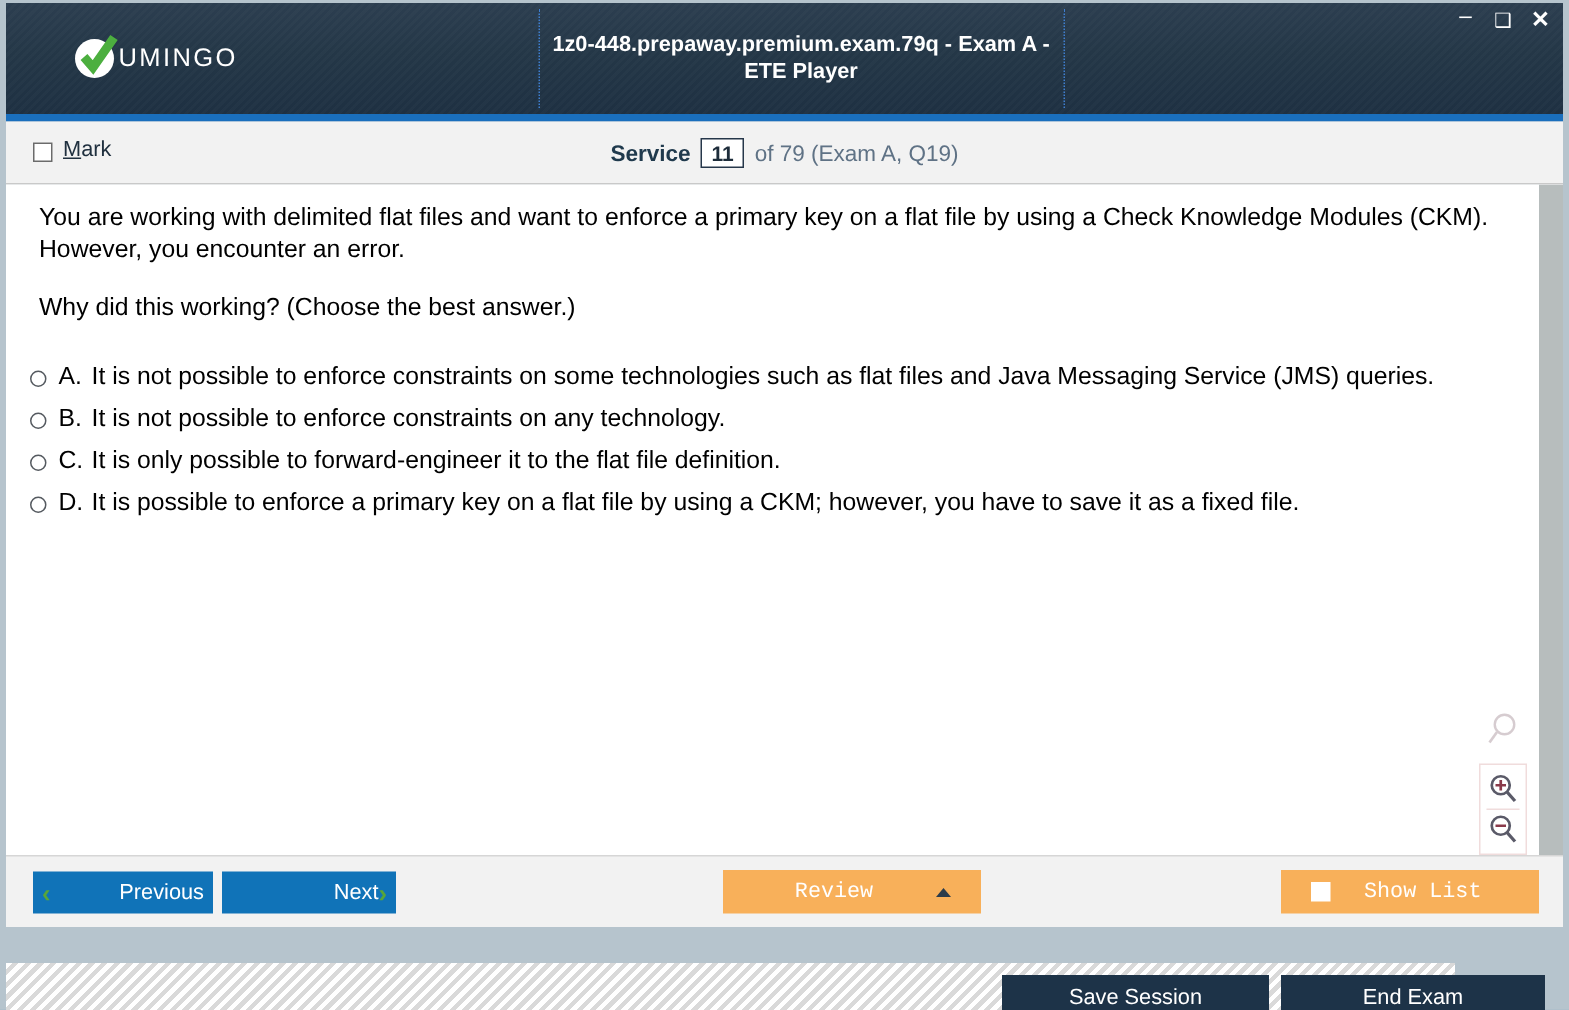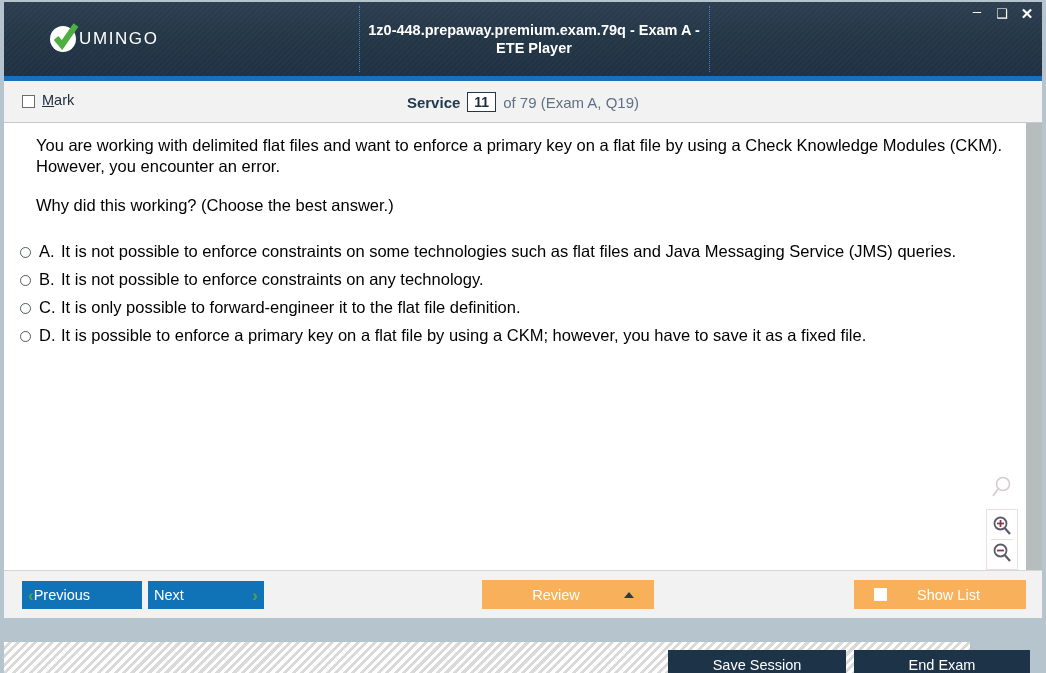--- a/index.html
+++ b/index.html
@@ -155,21 +155,21 @@
     overflow: hidden;
   }
   .qtext {
     position: absolute;
     left: 16px; top: 12px;
     width: 995px;
     font-size: 16.5px;
     color: #000000;
     line-height: 1.28;
   }
-  .qtext p { margin: 0 0 18px 16px; }
+  .qtext p { margin: 0 0 18px 6px; }
 
   .answers {
     position: absolute;
     left: 16px; top: 118px;
     width: 1000px;
   }
   .ans-row {
     display: flex;
     align-items: flex-start;
     margin-bottom: 7px;
@@ -246,28 +246,28 @@
   .btn-nav {
     background: #1073b8;
     height: 28px;
     top: 10px;
     justify-content: center;
     gap: 0;
   }
   .btn-prev { left: 18px; width: 120px; }
   .btn-next { left: 144px; width: 116px; }
   .chev { color: #57a539; font-size: 17px; font-weight: bold; line-height: 1; }
-  .btn-nav .lbl { flex: 1 1 auto; text-align: left; }
+  .btn-nav .lbl { flex: 1 1 auto; text-align: right; }
 
   .btn-orange {
     background: #f8b05a;
     height: 29px;
     top: 580px;
     color: #ffffff;
-    display: flex; 
+    display: flex;  font-family: Liberation Mono, monospace;
   }
   .btn-review { position: absolute; left: 482px; width: 172px; justify-content: center; }
   .btn-review .lbl { flex: 1 1 auto; text-align: center; }
   .caret {
     width: 0; height: 0;
     border-left: 5px solid transparent;
     border-right: 5px solid transparent;
     border-bottom: 6px solid #2b3b4a;
     margin-right: 14px;
   }

